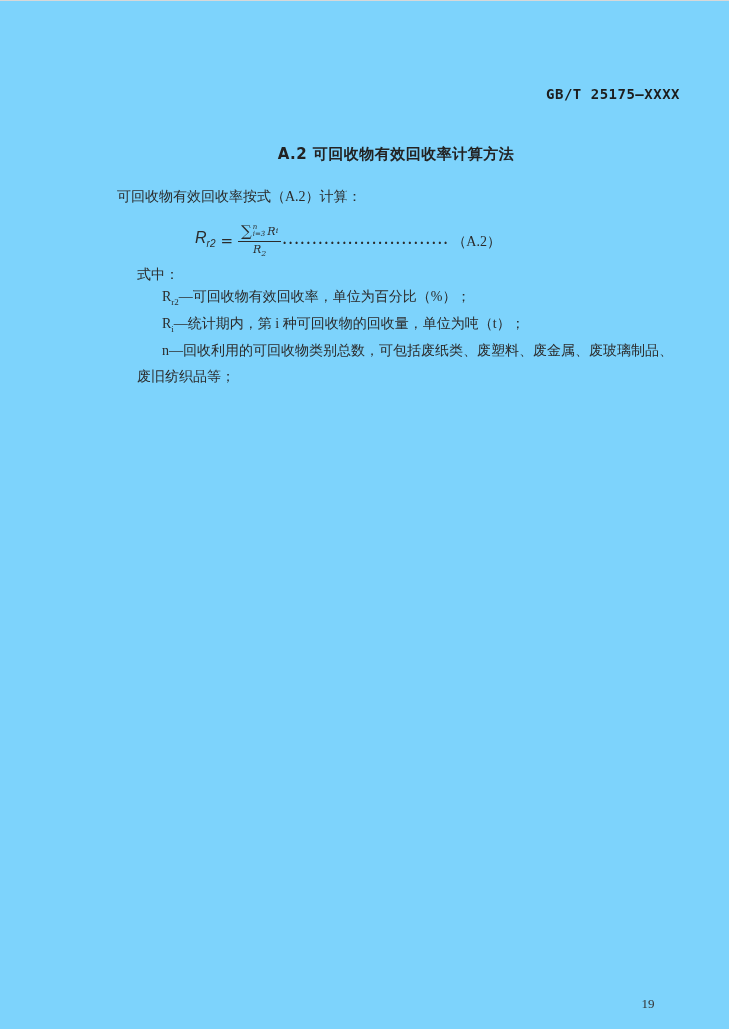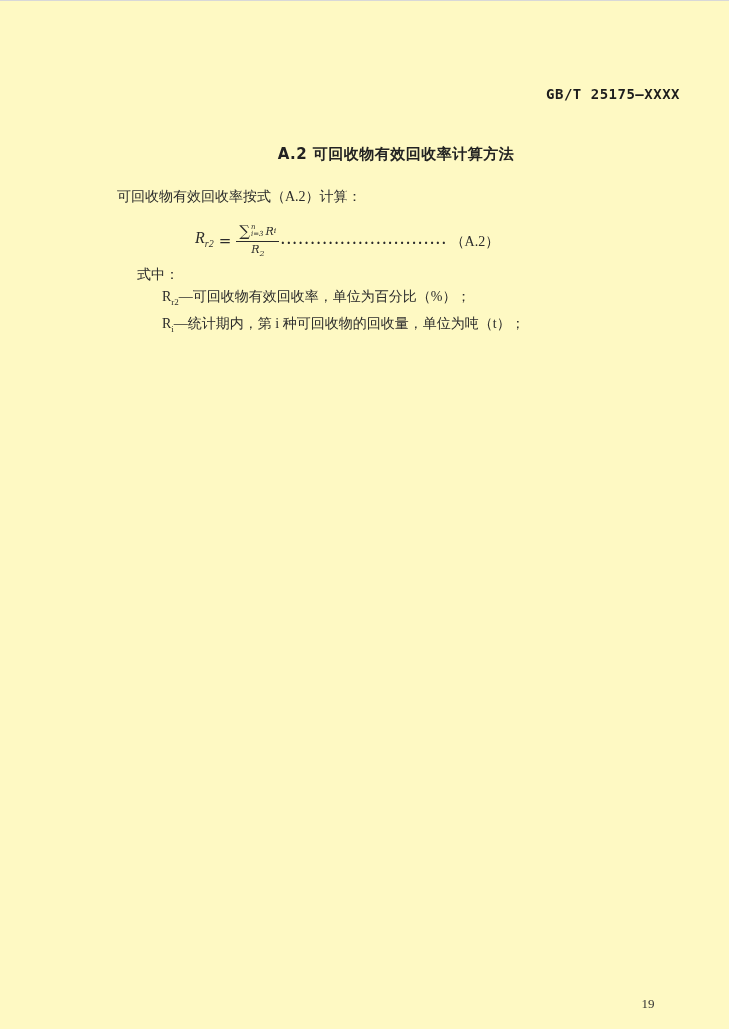--- a/index.html
+++ b/index.html
@@ -1,20 +1,20 @@
 <!DOCTYPE html>
 <html><head>
 <meta charset="utf-8">
 <style>
   html, body { margin: 0; padding: 0; background: #ffffff; }
   .page {
     position: relative;
     width: 729px;
     height: 1029px;
-    background: #fef9c3;
+    background: #7dd3fc;
     font-family: "Liberation Serif", serif;
     color: #2b2b2b;
     overflow: hidden;
   }
   .top-edge {
     position: absolute; top: 0; left: 0;
     width: 100%; height: 1px;
     background: #d8d8d8;
   }
   .doc-header {
@@ -45,21 +45,21 @@
   }
   .intro { margin: 4px; }
   .formula-row {
     margin: 10px 0 0 82px;
     height: 46px;
     display: flex;
     align-items: center;
     white-space: nowrap;
   }
   .math-var {
-    font-family: Liberation Serif, serif;
+    font-family: Liberation Sans, sans-serif;
     font-style: italic;
     font-size: 16px;
   }
   .math-var sub {
     font-size: 10px;
     font-style: italic;
   }
   .eq {
     font-family: "DejaVu Serif", serif;
     font-size: 15px;
@@ -151,17 +151,18 @@
       <span class="leader-dots">····························</span>
       <span class="formula-label">（A.2）</span>
     </div>
 
     <p class="where-label">式中：</p>
 
     <p class="def"><span class="sym">R</span><sub>r2</sub><span>—可回收物有效回收率，单位为百分比（%）；</span></p>
 
     <p class="def"><span class="sym">R</span><sub>i</sub><span>—统计期内，第 i 种可回收物的回收量，单位为吨（t）；</span></p>
 
+    <p class="def"><span class="sym">n</span><sub></sub><span>—回收利用的可回收物类别总数，可包括废纸类、废塑料、废金属、废玻璃制品、废旧纺织品等；</span></p>
 
   </div>
 
   <div class="page-number">19</div>
 </div>
 
 </body></html>

